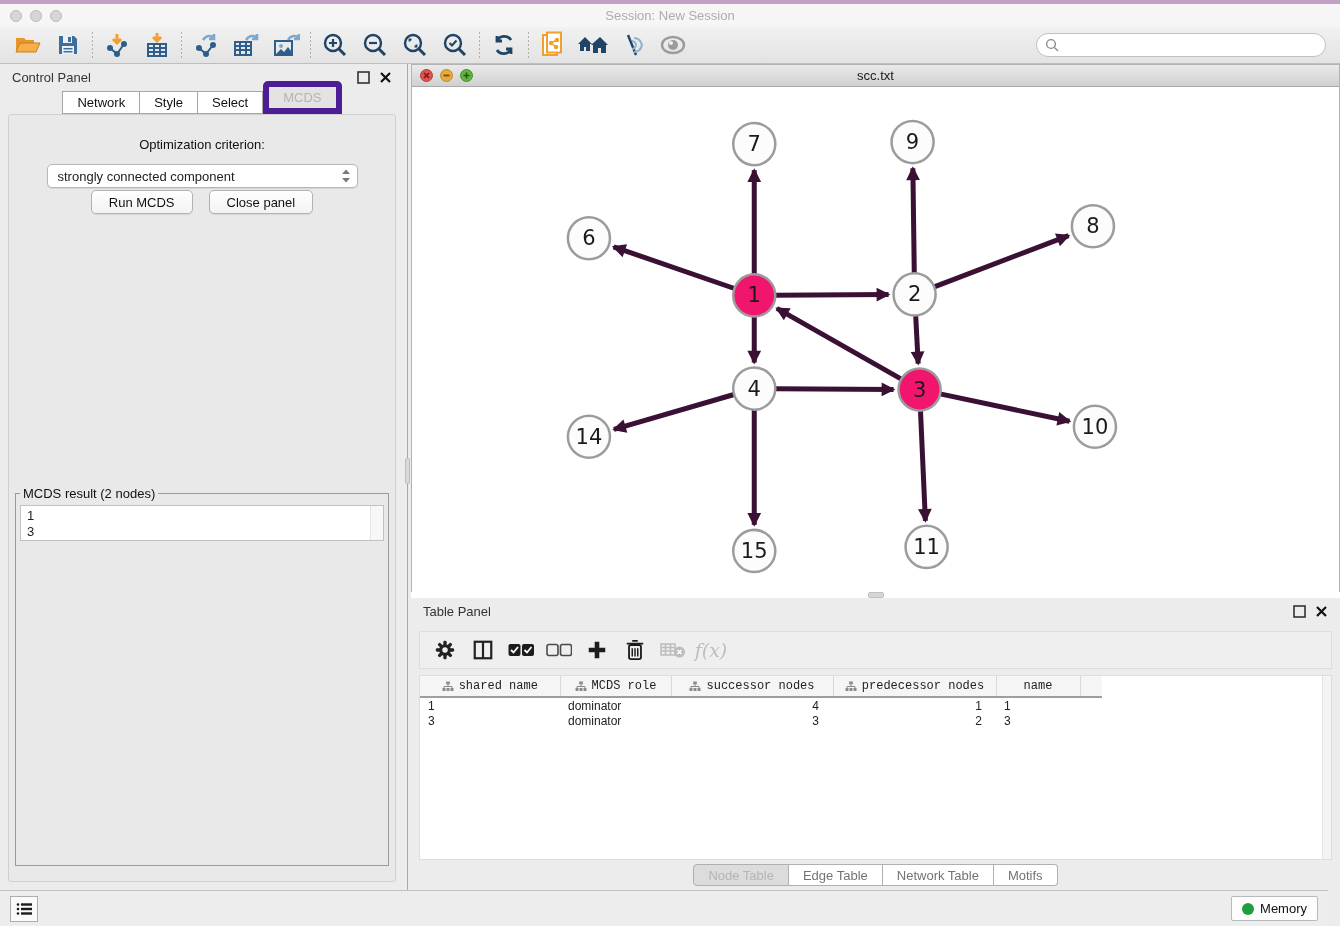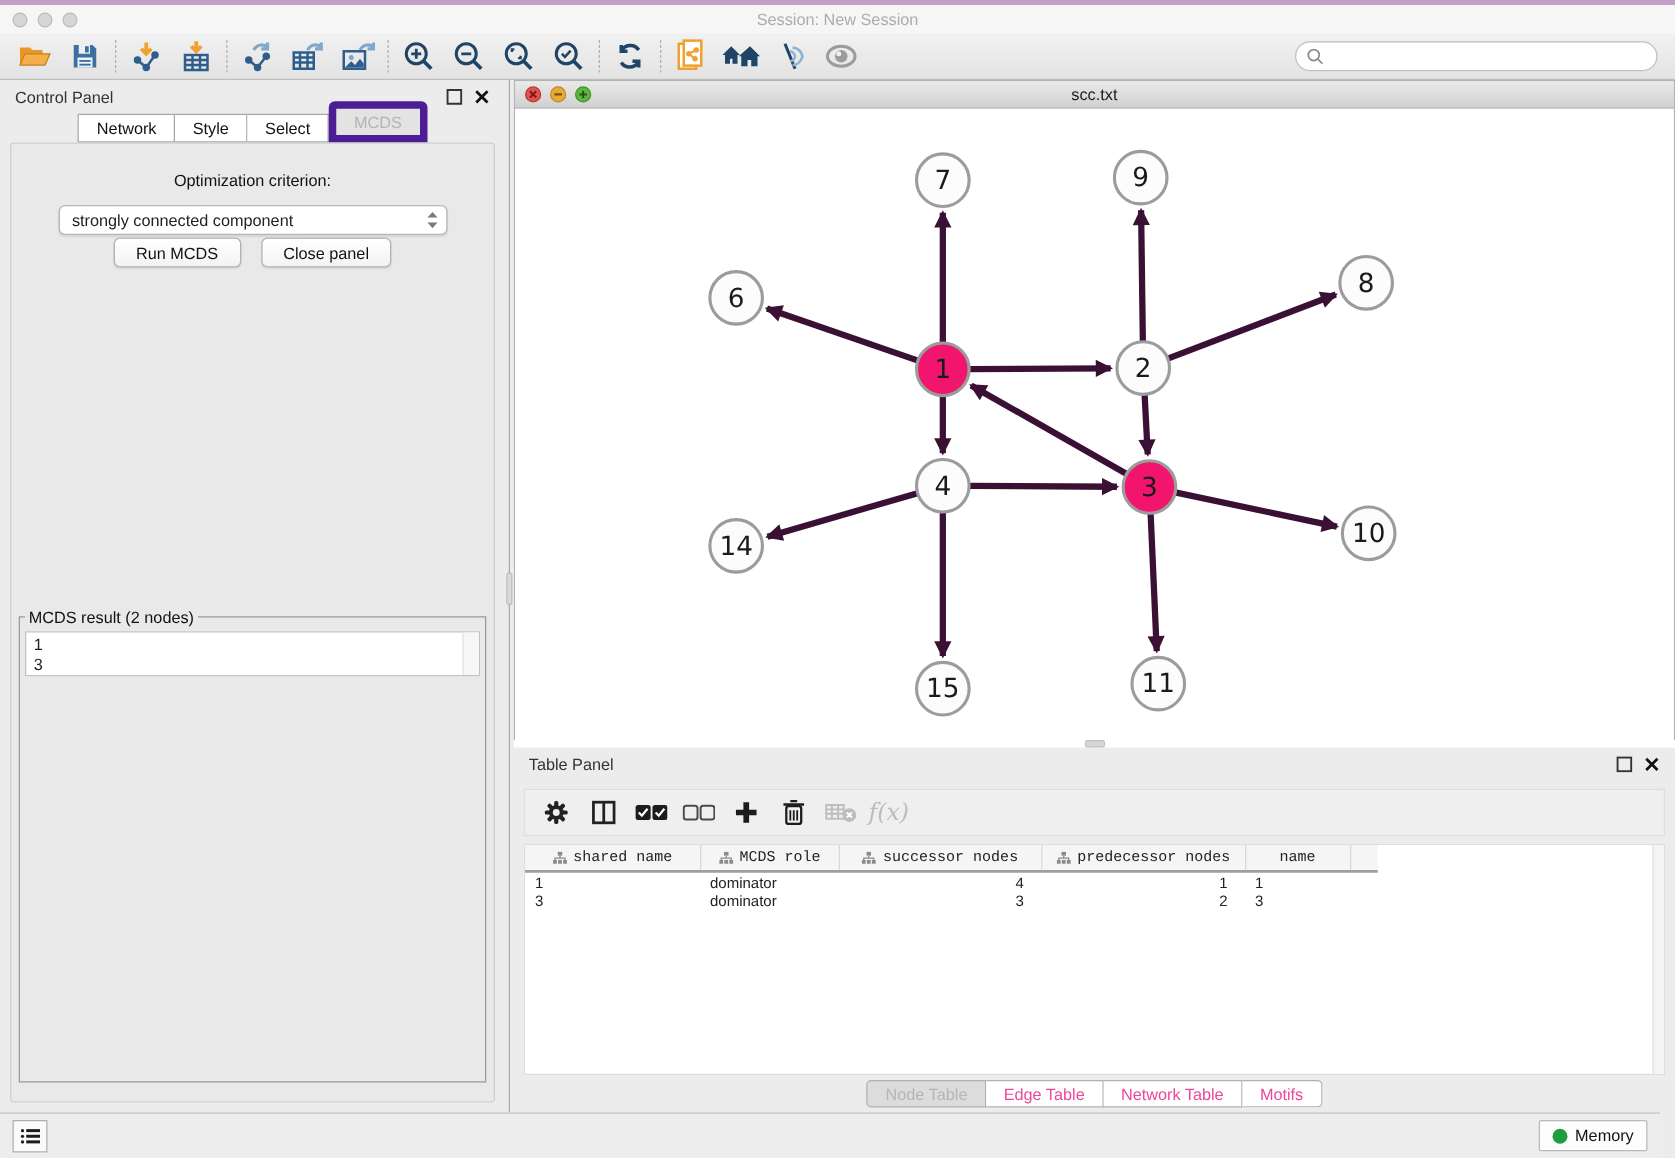--- a/index.html
+++ b/index.html
@@ -103,21 +103,21 @@
   table.node-table th { height:21px; background:#F5F5F5; font-weight:normal;
     border-right:1px solid #D8D8D8; border-bottom:2px solid #9E9E9E; font-size:12px;
     text-align:center; white-space:nowrap; overflow:hidden; }
   table.node-table th .th-inner { display:flex; align-items:center; justify-content:center; gap:5px;font-family:Liberation Mono, monospace; }
   table.node-table td { height:16px; padding:0 14px 0 8px; white-space:nowrap; overflow:hidden; }
   td.al-right { text-align:right; }
   td.al-left { text-align:left; }
 
   .tp-tabs { height:30px; display:flex; justify-content:center; align-items:center; }
   .tp-tab { background:#FFF; border:1px solid #B0B0B0; border-left:none; font-size:13px;
-    height:22px; padding:2px 14px; color:#ec4899; }
+    height:22px; padding:2px 14px; color:#737373; }
   .tp-tab:first-child { border-left:1px solid #B0B0B0; border-radius:4px 0 0 4px; }
   .tp-tab:last-child { border-radius:0 4px 4px 0; }
   .tp-tab.disabled-look { background:#DCDCDC; color:#B5B5B5; }
 
   
   .statusbar { position:absolute; left:0; right:12px; bottom:0; height:36px; background:#EDEDED;
     border-top:1px solid #C2C2C2; display:flex; align-items:center; padding:0 10px; }
   .sb-left-btn { width:28px; height:26px; background:#FAFAFA; border:1px solid #ADADAD;
     display:flex; align-items:center; justify-content:center; }
   .sb-spacer { flex:1; }

